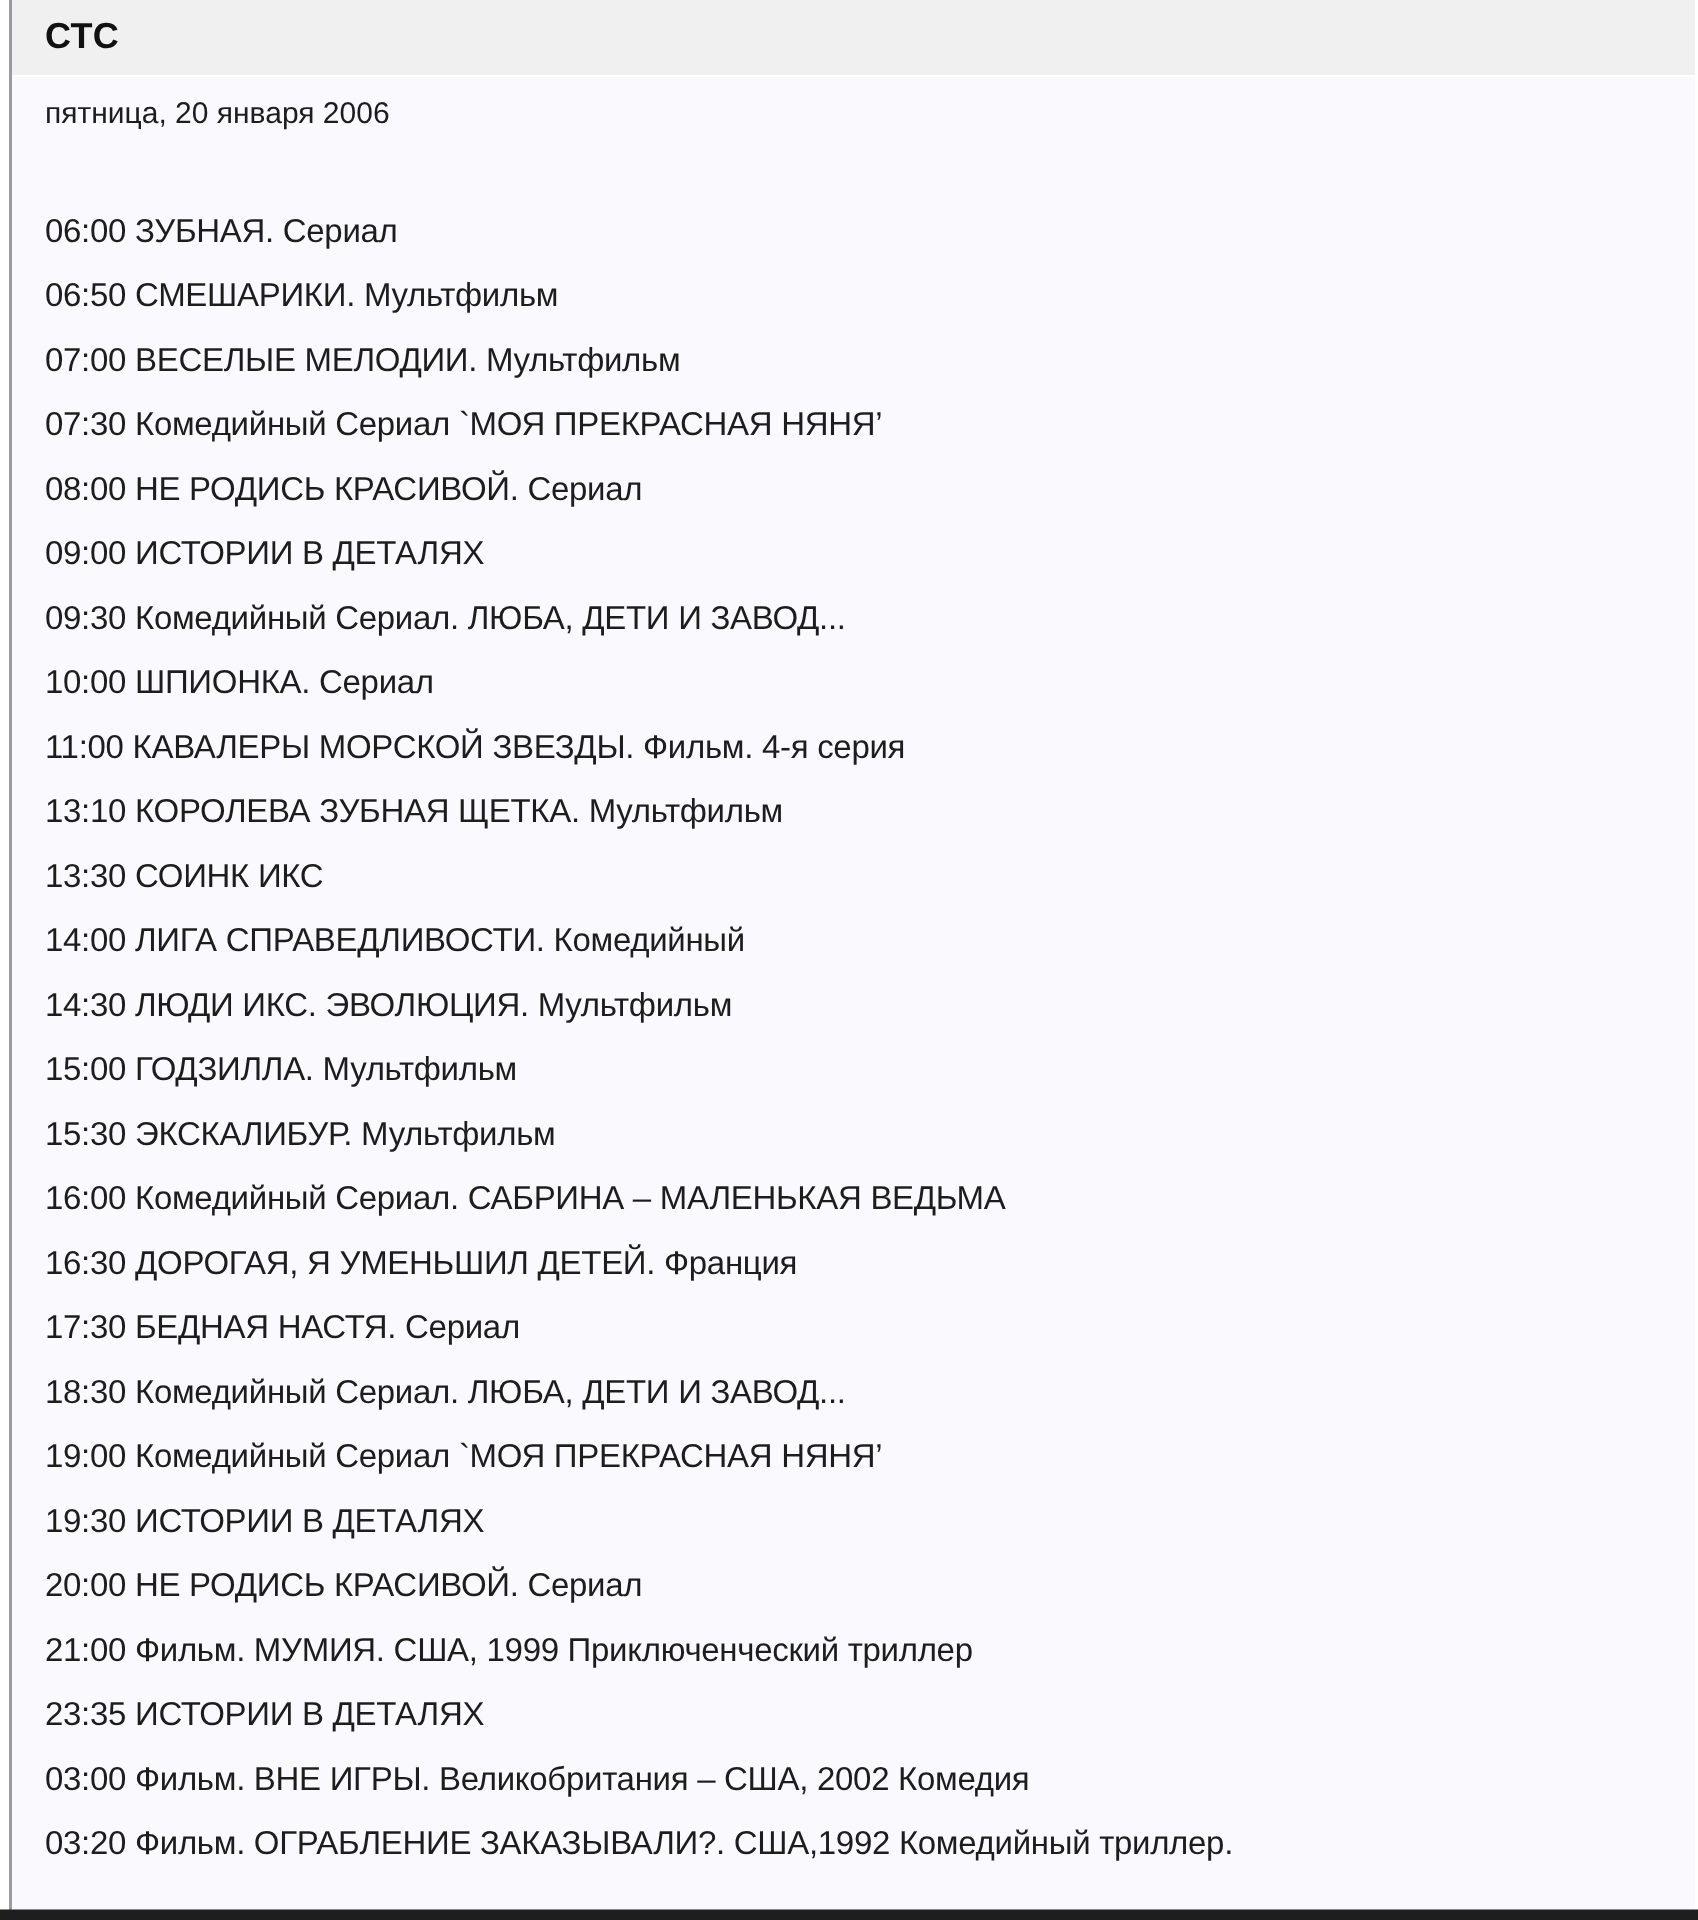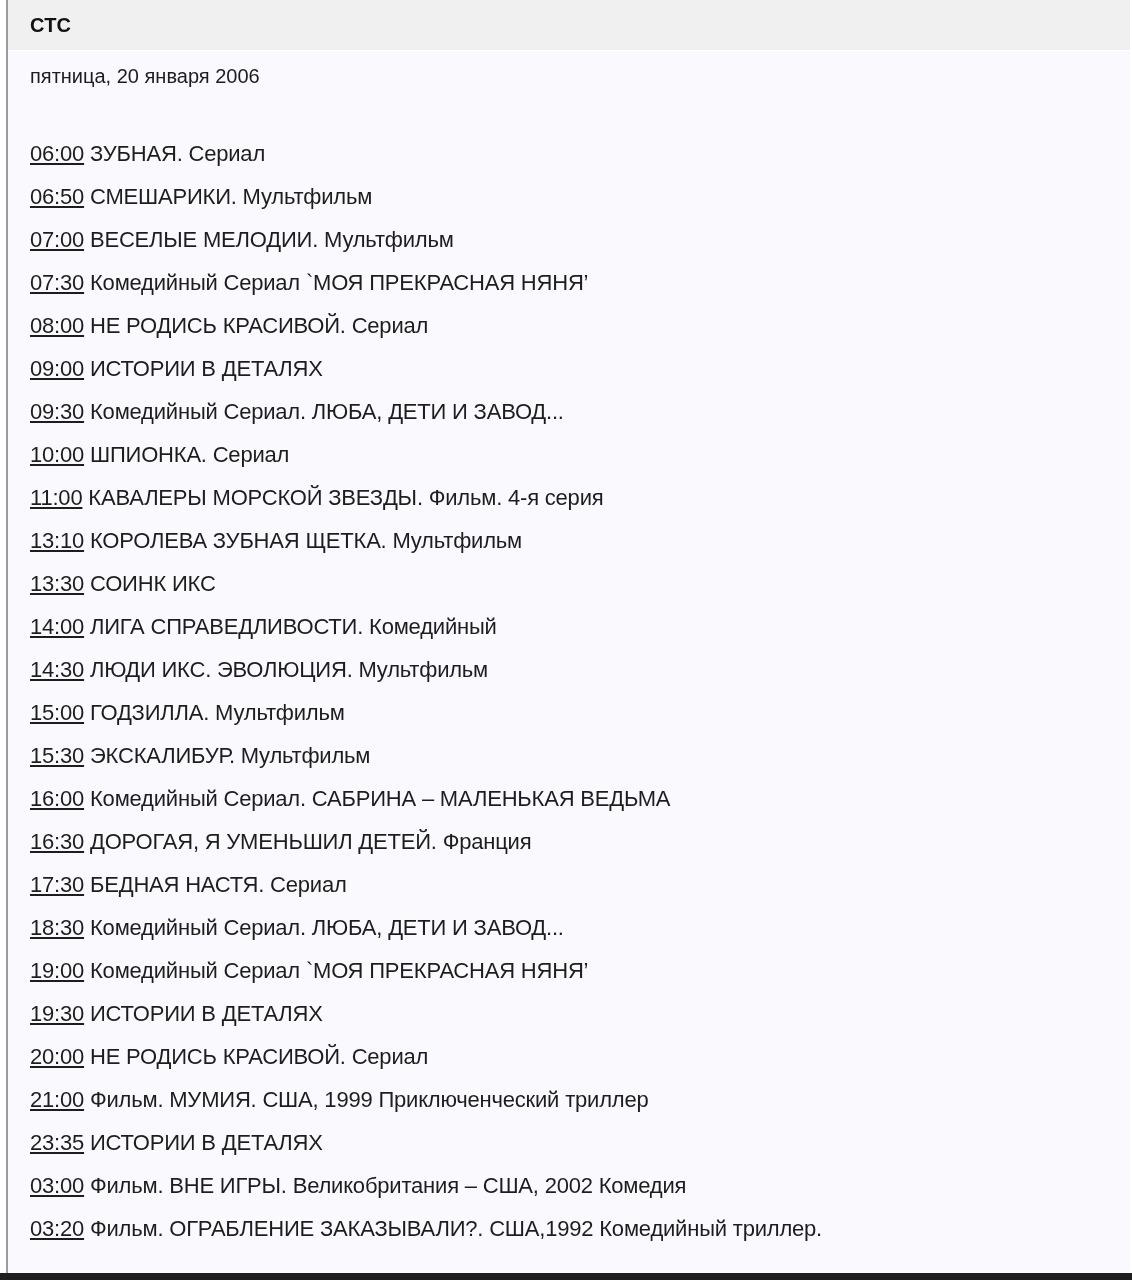--- a/index.html
+++ b/index.html
@@ -26,41 +26,41 @@
     overflow:hidden;
   }
   .header{
     height:50px;
     background:var(--header-bg);
     display:flex;align-items:center;
     padding-left:22px;
     box-shadow:0 1px 0 #ffffff;
   }
   .channel{
-    font-size:20px;
+    font-size:24px;
     font-weight:700;
     color:#111;
     letter-spacing:0.2px;
   }
   .date{
     height:82px;
     box-sizing:border-box;
     padding:12px 0 0 22px;
     font-size:20px;
     line-height:28px;
   }
   .row{
     height:43px;
     line-height:43px;
     padding-left:22px;
     font-size:22px;
     letter-spacing:-0.2px;
     white-space:nowrap;
   }
-  .time{font-variant-numeric:tabular-nums;text-decoration:underline;}
+  .time{font-variant-numeric:tabular-nums;}
   .bottom-bar{
     position:absolute;
     left:0;bottom:0;
     width:1132px;height:7px;
     background:var(--bottom-bar);
   }
 </style>
 </head>
 <body>
 

